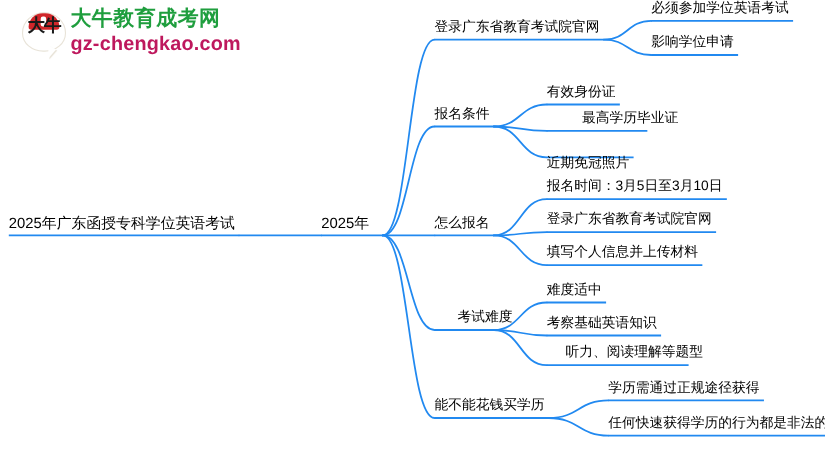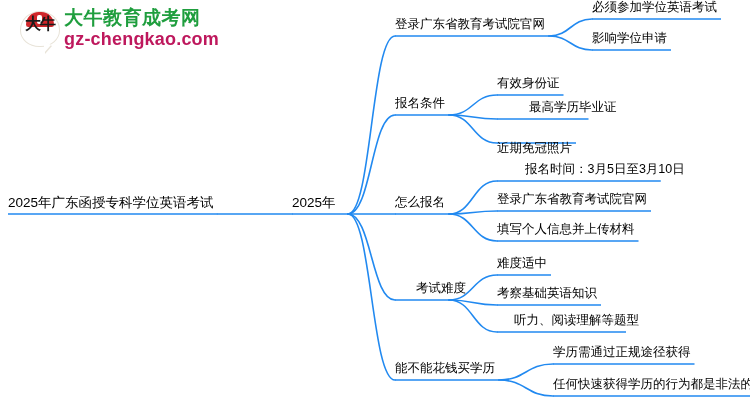--- a/index.html
+++ b/index.html
@@ -201,21 +201,21 @@
     <div class="node node-root" style="left: 8px; top: 196px;">2025年广东函授专科学位英语考试</div>
     <div class="node node-l2" style="left: 292px; top: 196px;">2025年</div>
     <div class="node node-l3" style="left: 395px; top: 18px;">登录广东省教育考试院官网</div>
     <div class="node node-l4" style="left: 592px; top: 1px;">必须参加学位英语考试</div>
     <div class="node node-l4" style="left: 592px; top: 32px;">影响学位申请</div>
     <div class="node node-l3" style="left: 395px; top: 97px;">报名条件</div>
     <div class="node node-l4" style="left: 497px; top: 77px;">有效身份证</div>
     <div class="node node-l4" style="left: 497px; top: 101px; margin-left: 32px;">最高学历毕业证</div>
     <div class="node node-l4" style="left: 497px; top: 142px;">近期免冠照片</div>
     <div class="node node-l3" style="left: 395px; top: 196px;">怎么报名</div>
-    <div class="node node-l4" style="left: 525px; top: 163px;">报名时间：3月5日至3月10日</div>
+    <div class="node node-l4" style="left: 497px; top: 163px;">报名时间：3月5日至3月10日</div>
     <div class="node node-l4" style="left: 497px; top: 193px;">登录广东省教育考试院官网</div>
     <div class="node node-l4" style="left: 497px; top: 223px;">填写个人信息并上传材料</div>
     <div class="node node-l3" style="left: 416px; top: 282px;">考试难度</div>
     <div class="node node-l4" style="left: 497px; top: 257px;">难度适中</div>
     <div class="node node-l4" style="left: 497px; top: 287px;">考察基础英语知识</div>
     <div class="node node-l4" style="left: 514px; top: 314px;">听力、阅读理解等题型</div>
     <div class="node node-l3" style="left: 395px; top: 362px;">能不能花钱买学历</div>
     <div class="node node-l4" style="left: 553px; top: 346px;">学历需通过正规途径获得</div>
     <div class="node node-l4" style="left: 553px; top: 378px;">任何快速获得学历的行为都是非法的</div>
   </div>

